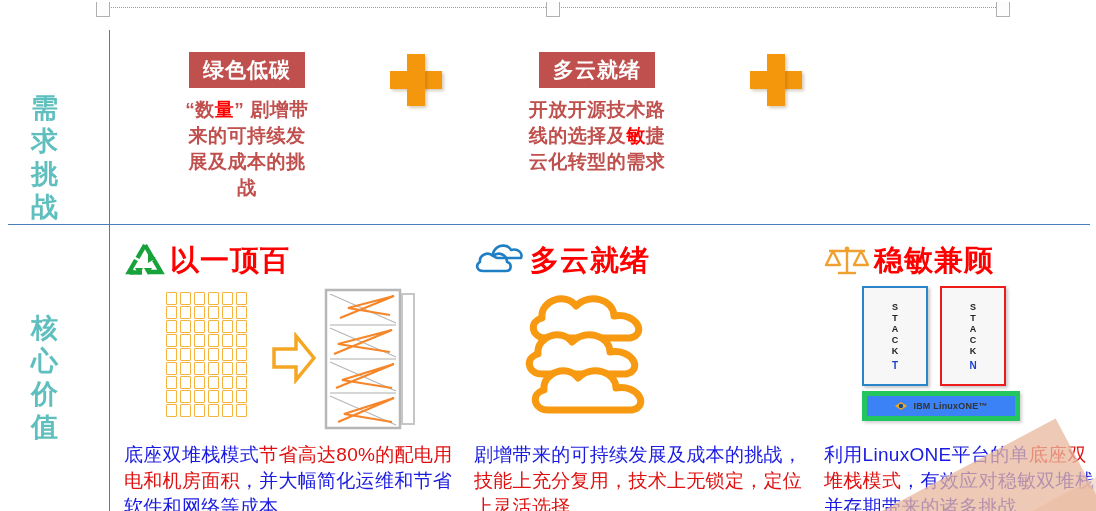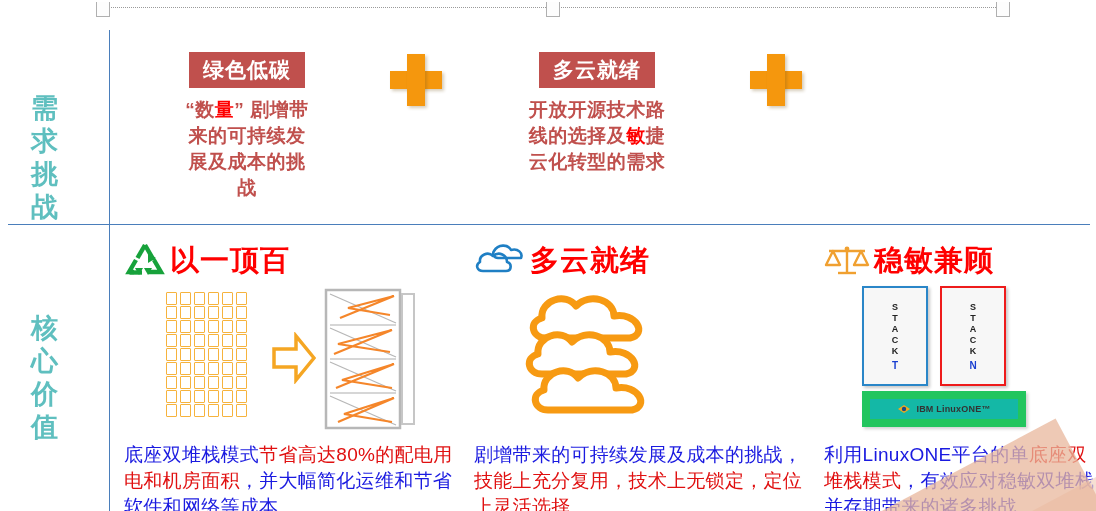--- a/index.html
+++ b/index.html
@@ -85,22 +85,22 @@
   .stackbox{width:62px;height:96px;background:#f7f7f7;
      display:flex;flex-direction:column;align-items:center;justify-content:center;
      box-shadow:2px 2px 3px rgba(0,0,0,0.22);}
   .stackbox.t{border:2.5px solid #2a86c8;}
   .stackbox.n{border:2.5px solid #ee1b1b;}
   .stackbox .word{font-size:9px;font-weight:bold;color:#222;line-height:11px;
      letter-spacing:0px;text-align:center;}
   .stackbox .tag{font-size:10px;font-weight:bold;margin-top:3px;}
   .stackbox.t .tag{color:#1a3fd0;}
   .stackbox.n .tag{color:#1a3fd0;}
-  #lx-bar{margin-top:5px;width:148px;height:20px;background:#14b8a6;
-     border:8px solid #22c55e;display:flex;align-items:center;justify-content:center;
+  #lx-bar{margin-top:5px;width:148px;height:20px;background:#3b82f6;
+     border:5px solid #22c55e;display:flex;align-items:center;justify-content:center;
      gap:5px;box-shadow:2px 2px 3px rgba(0,0,0,0.18);}
   #lx-bar .lxtext{font-size:9px;font-weight:bold;color:#333;letter-spacing:0.2px;}
 
   
   .corner{position:absolute;right:-30px;bottom:-40px;width:230px;height:150px;
      background:#e8b79c;opacity:0.75;transform:rotate(-28deg);transform-origin:100% 100%;}
   .corner2{position:absolute;right:-60px;bottom:-70px;width:230px;height:120px;
      background:#f2d3c0;opacity:0.7;transform:rotate(-28deg);transform-origin:100% 100%;}
 </style>
 </head>

